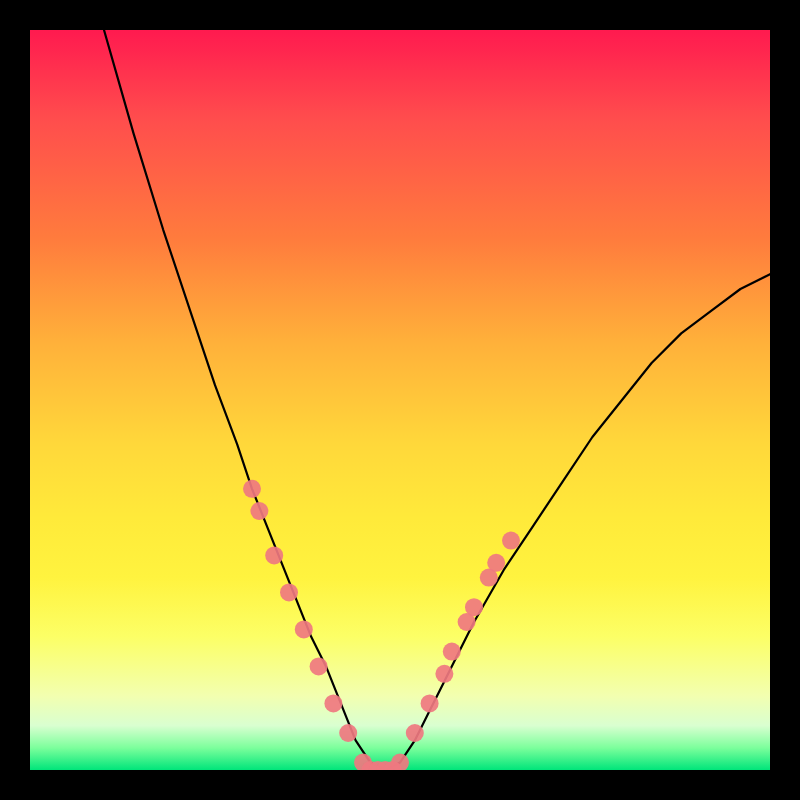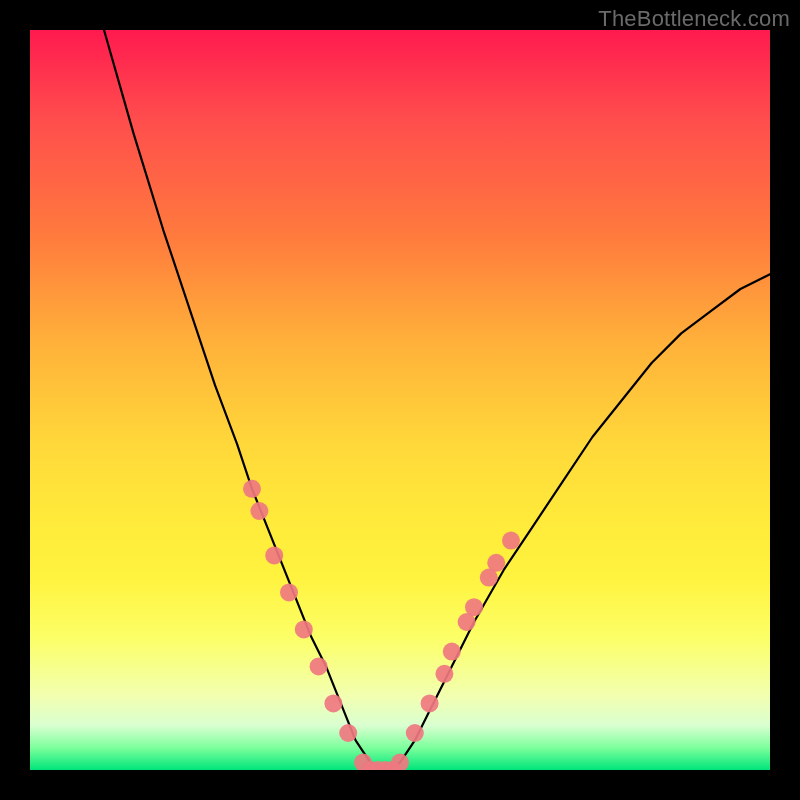--- a/index.html
+++ b/index.html
@@ -100,14 +100,13 @@
           <circle cx="414.4" cy="643.8" r="9" class="dot"></circle>
           <circle cx="421.8" cy="621.6" r="9" class="dot"></circle>
           <circle cx="436.6" cy="592.0" r="9" class="dot"></circle>
           <circle cx="444.0" cy="577.2" r="9" class="dot"></circle>
           <circle cx="458.8" cy="547.6" r="9" class="dot"></circle>
           <circle cx="466.2" cy="532.8" r="9" class="dot"></circle>
           <circle cx="481.0" cy="510.6" r="9" class="dot"></circle>
         </g>
     </svg>
   </div>
-  <div class="watermark">TheBottleneck.com</div>
 </div>
 
 </body></html>

